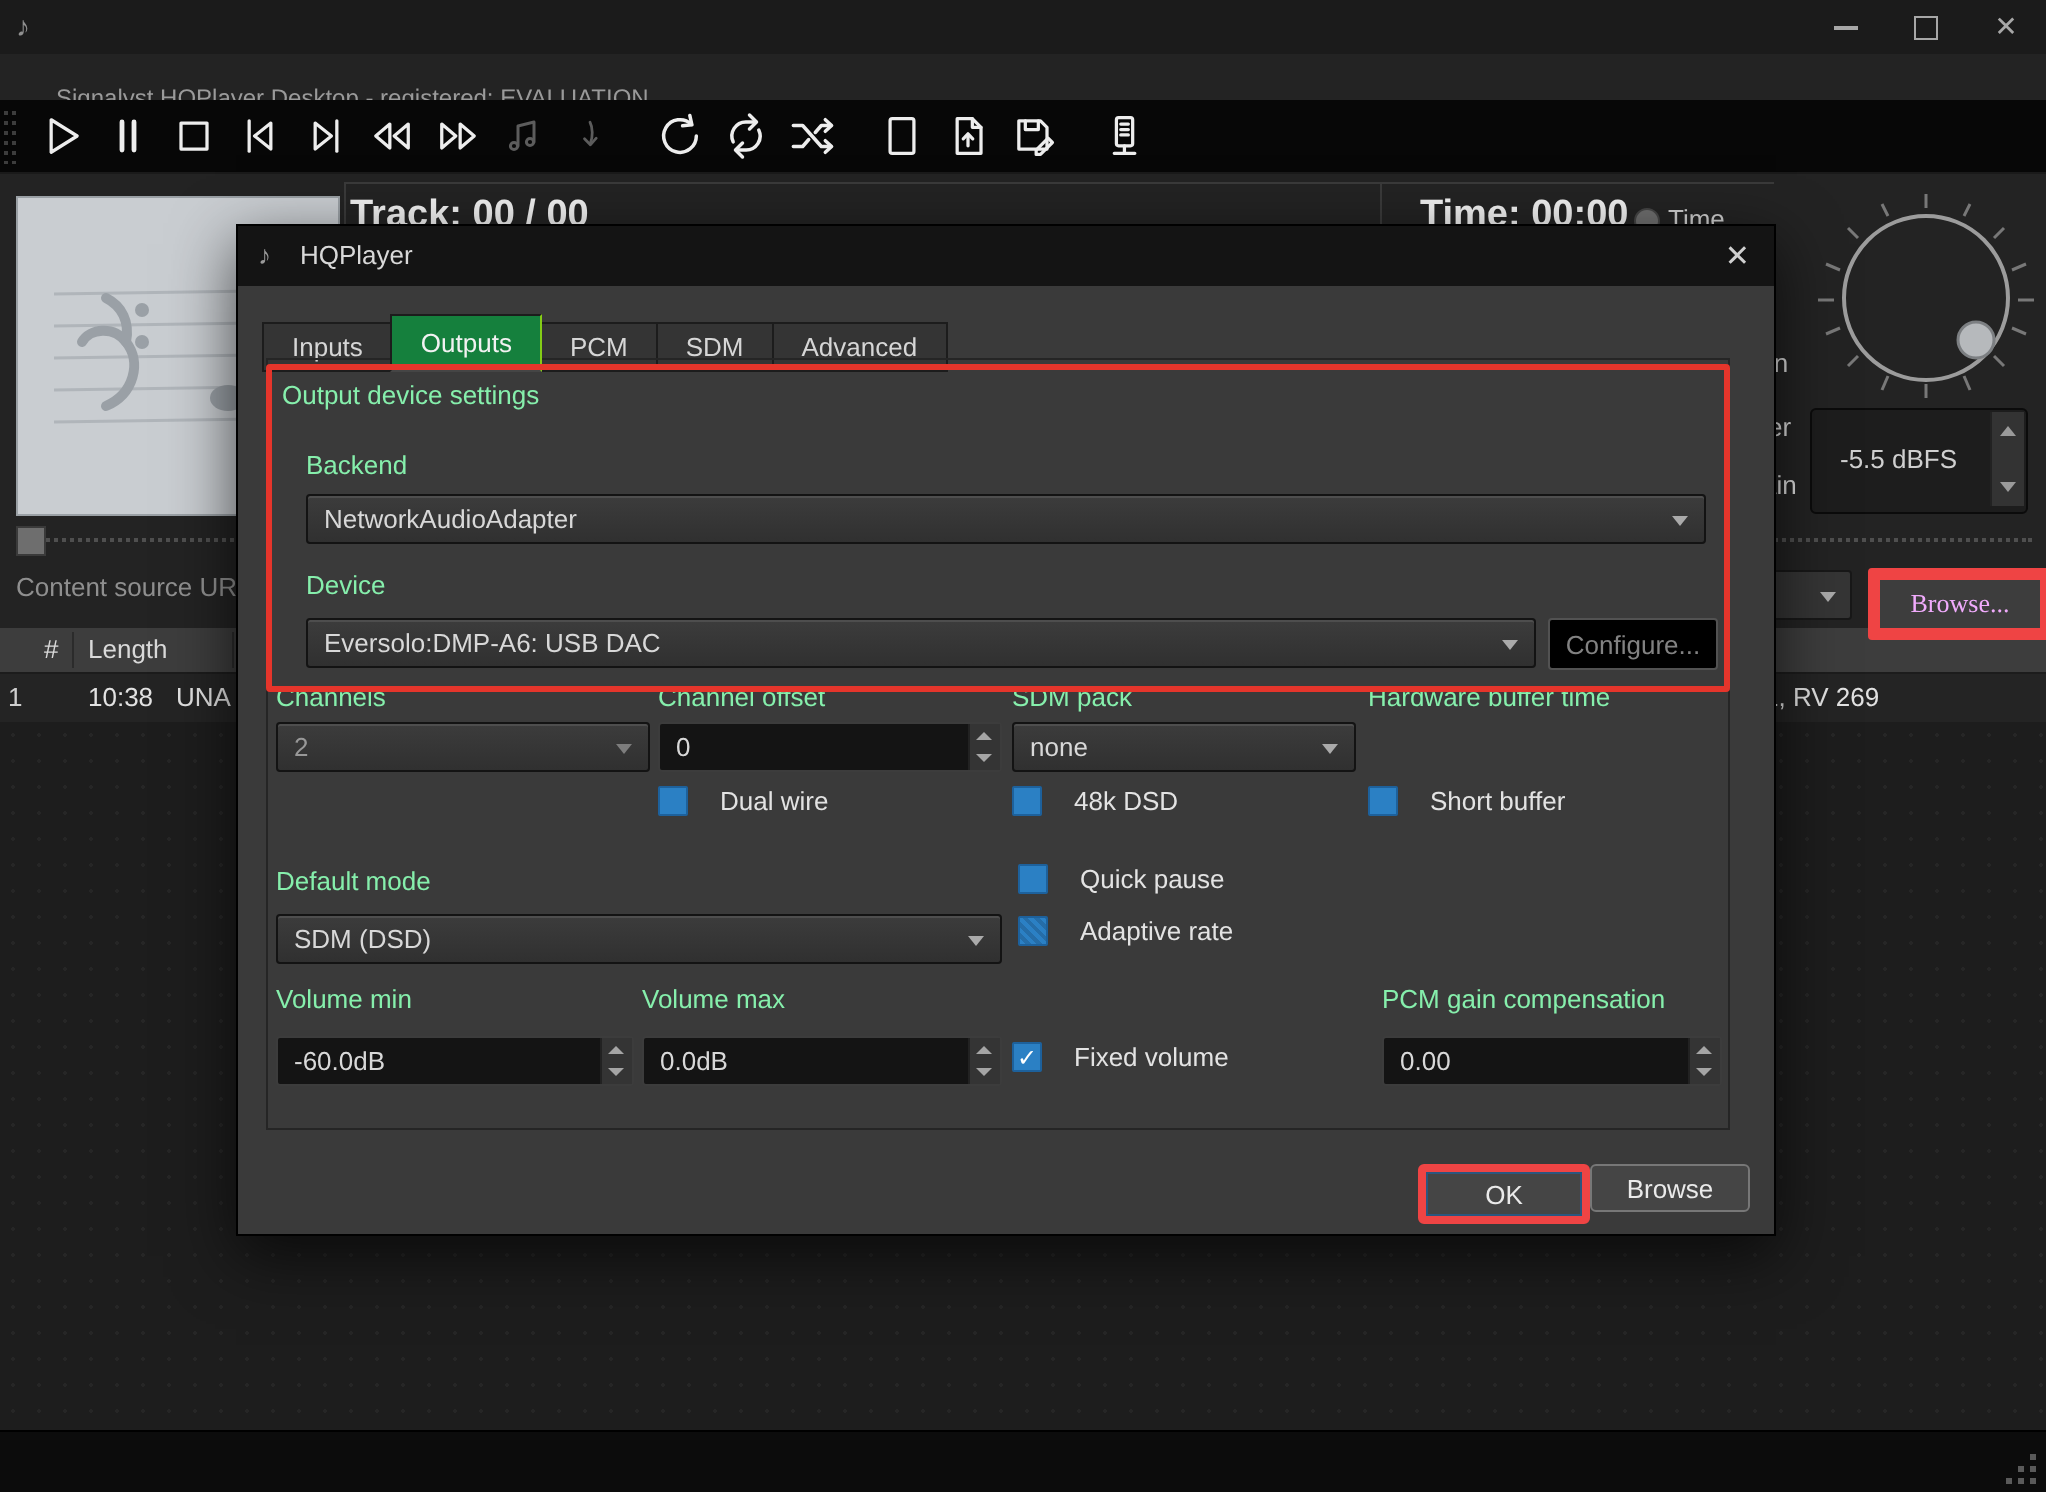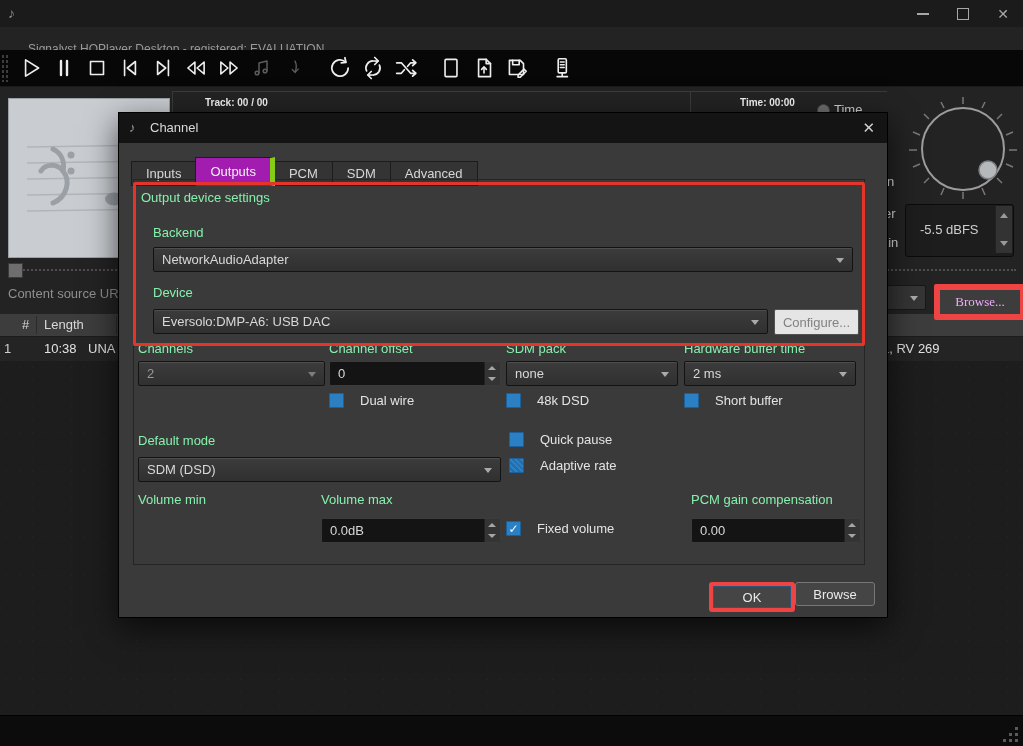--- a/index.html
+++ b/index.html
@@ -20,21 +20,21 @@
   .menuitem u{text-decoration:underline;}
   .toolbar{left:0;top:50px;width:1023px;height:36px;background:#070707;display:flex;align-items:center;border-bottom:1px solid #1a1a1a;}
   .tgrip{width:7px;height:28px;margin:0 6px 0 1px;background:radial-gradient(#3d3d3d 1px,transparent 1px);background-size:4px 5px;}
   .ticon{width:33px;height:30px;display:flex;align-items:center;justify-content:center;}
   .ticon svg{stroke:#ededed;fill:none;stroke-width:1.5;stroke-linejoin:round;stroke-linecap:round;}
   .ticon.dim svg{stroke:#5c5c5c;}
   .tspace{width:12px;}
   
   .infobar-line{left:172px;top:91px;width:714px;height:20px;border-top:1px solid #3a3a3a;border-left:1px solid #3a3a3a;}
   .divline{left:690px;top:91px;width:1px;height:21px;background:#3a3a3a;}
-  .bigstat{font-size:10px;font-weight:bold;color:#f1f1f1;margin-left:30px;}
+  .bigstat{font-size:19px;font-weight:bold;color:#f1f1f1;}
   .radio{width:11px;height:11px;border-radius:50%;background:#6e6e6e;border:1px solid #454545;}
   .radiolbl{font-size:13px;color:#cfcfcf;}
   .albumart{left:8px;top:98px;width:160px;height:158px;background:#c9cdd1;border:1px solid #9aa0a5;}
   .seektrack{left:8px;top:269px;width:1008px;height:0;border-top:2px dotted #4f4f4f;}
   .seekhandle{left:8px;top:263px;width:13px;height:13px;background:#6e6e6e;border:1px solid #3a3a3a;}
   .srclabel{left:8px;top:286px;font-size:13px;color:#8f8f8f;width:1015px;white-space:nowrap;}
   .plheader{left:0;top:314px;width:1023px;height:22px;background:#3d3d3d;border-bottom:1px solid #1c1c1c;font-size:13px;color:#d9d9d9;}
   .plheader .hsep{position:absolute;top:2px;width:1px;height:18px;background:#2b2b2b;}
   .plrow{left:0;top:337px;width:1023px;height:24px;background:#242424;border-bottom:1px solid #1b1b1b;font-size:13px;color:#e2e2e2;}
   .plbody{left:0;top:361px;width:1023px;height:354px;background:#1d1d1d;
@@ -58,21 +58,21 @@
   .dialog{left:118px;top:112px;width:768px;height:504px;background:#3a3a3a;border:1px solid #000;
     box-shadow:0 10px 30px rgba(0,0,0,.65);z-index:10;}
   .dtitle{position:absolute;left:0;top:0;width:100%;height:30px;background:#141414;}
   .dtitle .appicon{position:absolute;left:10px;top:7px;color:#9a9a9a;font-size:13px;}
   .dtitle .dt{position:absolute;left:31px;top:7px;font-size:13px;color:#d8d8d8;}
   .dclose{position:absolute;right:12px;top:6px;font-size:15px;color:#d0d0d0;}
   .tabs{position:absolute;left:12px;top:44px;display:flex;align-items:flex-end;}
   .tab{height:23px;padding:0 14px;display:flex;align-items:center;font-size:13px;color:#d6d6d6;
     background:#343434;border:1px solid #1c1c1c;border-right:none;}
   .tab:last-child{border-right:1px solid #1c1c1c;}
-  .tab.sel{height:27px;background:#a21caf;color:#f2f2f2;border-right:5px solid #84cc16;position:relative;z-index:3;border-bottom:1px solid #454545;}
+  .tab.sel{height:27px;background:#15803d;color:#f2f2f2;border-right:1px solid #84cc16;position:relative;z-index:3;border-bottom:1px solid #454545;}
   .tab.sel + .tab{border-left:none;}
   .pane{position:absolute;left:14px;top:66px;width:730px;height:384px;border:1px solid #252525;}
   .redbox{position:absolute;left:14px;top:69px;width:726px;height:158px;border:3px solid #e5352b;border-radius:2px;z-index:5;pointer-events:none;}
   .lbl{font-size:13px;color:#86efac;white-space:nowrap;}
   .combo{height:23px;background:linear-gradient(#3c3c3c,#303030);border:1px solid #131313;border-radius:2px;
     box-shadow:inset 0 1px 0 #4e4e4e;}
   .cval{position:absolute;left:8px;top:4px;font-size:13px;color:#d8d8d8;white-space:nowrap;}
   .carr{position:absolute;right:8px;top:10px;width:0;height:0;border-left:4px solid transparent;border-right:4px solid transparent;border-top:5px solid #aaa;}
   .combo.dis .cval{color:#989898;}
   .combo.dis .carr{border-top-color:#7d7d7d;}
@@ -83,21 +83,21 @@
   .spincol .u{top:4px;border-bottom:4px solid #a5a5a5;}
   .spincol .d{bottom:4px;border-top:4px solid #a5a5a5;}
   .check{display:flex;align-items:center;gap:16px;}
   .box{width:15px;height:15px;border-radius:1px;background:#2b80c4;border:1px solid #1d619c;box-sizing:border-box;}
   .box.pat{background:repeating-linear-gradient(45deg,#2b80c4 0 2px,#256da8 2px 4px);}
   .box.tick{display:flex;align-items:center;justify-content:center;color:#fff;font-size:12px;line-height:1;}
   .clbl{font-size:13px;color:#e3e3e3;white-space:nowrap;}
   .btn{height:22px;border-radius:3px;font-size:13px;color:#eaeaea;display:flex;align-items:center;justify-content:center;background:#454545;}
   .btn.ok{border:4px solid #ef4444;box-shadow:0 0 0 1px #2c567e inset;}
   .btn.cancel{border:1px solid #777;}
-  .cfgbtn{background:#e5e5e5;border:1px solid #525252;border-radius:2px;color:#828282;font-size:13px;display:flex;align-items:center;justify-content:center;}
+  .cfgbtn{background:#000000;border:1px solid #525252;border-radius:2px;color:#828282;font-size:13px;display:flex;align-items:center;justify-content:center;}
 </style>
 </head>
 <body>
 
 <div id="screen">
 
   <div class="abs titlebar">
     <span class="appicon">♪</span>
     <span class="ttext">Signalyst HQPlayer Desktop - registered: EVALUATION</span>
     <span class="winbtn wb-min" style="right:80px">
@@ -306,21 +306,21 @@
     </div>
   <div class="abs browsebtn">Browse...</div>
 
   <div class="abs statusbar">
       <span class="grip"></span>
     </div>
 
   <div class="abs dialog">
     <div class="dtitle">
       <span class="appicon">♪</span>
-      <span class="dt">Channel</span>
+      <span class="dt">HQPlayer</span>
       <span class="dclose">✕</span>
     </div>
 
     <div class="tabs">
       <span class="tab">Inputs</span>
       <span class="tab sel">Outputs</span>
       <span class="tab">PCM</span>
       <span class="tab">SDM</span>
       <span class="tab">Advanced</span>
     </div>
@@ -356,24 +356,20 @@
       <span class="sval">0</span>
       <span class="spincol">
           <i class="u"></i>
           <i class="d"></i>
         </span>
     </div>
     <div class="abs combo" style="left:387px;top:248px;width:170px">
       <span class="cval">none</span>
       <span class="carr"></span>
     </div>
-    <div class="abs combo" style="left:565px;top:248px;width:170px">
-      <span class="cval">2 ms</span>
-      <span class="carr"></span>
-    </div>
 
     <div class="abs check" style="left:210px;top:280px">
       <span class="box"></span>
       <span class="clbl">Dual wire</span>
     </div>
     <div class="abs check" style="left:387px;top:280px">
       <span class="box"></span>
       <span class="clbl">48k DSD</span>
     </div>
     <div class="abs check" style="left:565px;top:280px">
@@ -392,20 +388,27 @@
     </div>
     <div class="abs check" style="left:390px;top:345px">
       <span class="box pat"></span>
       <span class="clbl">Adaptive rate</span>
     </div>
 
     <span class="abs lbl" style="left:19px;top:379px">Volume min</span>
     <span class="abs lbl" style="left:202px;top:379px">Volume max</span>
     <span class="abs lbl" style="left:572px;top:379px">PCM gain compensation</span>
 
+    <div class="abs spinbox" style="left:19px;top:405px;width:177px">
+      <span class="sval">-60.0dB</span>
+      <span class="spincol">
+          <i class="u"></i>
+          <i class="d"></i>
+        </span>
+    </div>
     <div class="abs spinbox" style="left:202px;top:405px;width:178px">
       <span class="sval">0.0dB</span>
       <span class="spincol">
           <i class="u"></i>
           <i class="d"></i>
         </span>
     </div>
     <div class="abs check" style="left:387px;top:408px">
       <span class="box tick">✓</span>
       <span class="clbl">Fixed volume</span>

